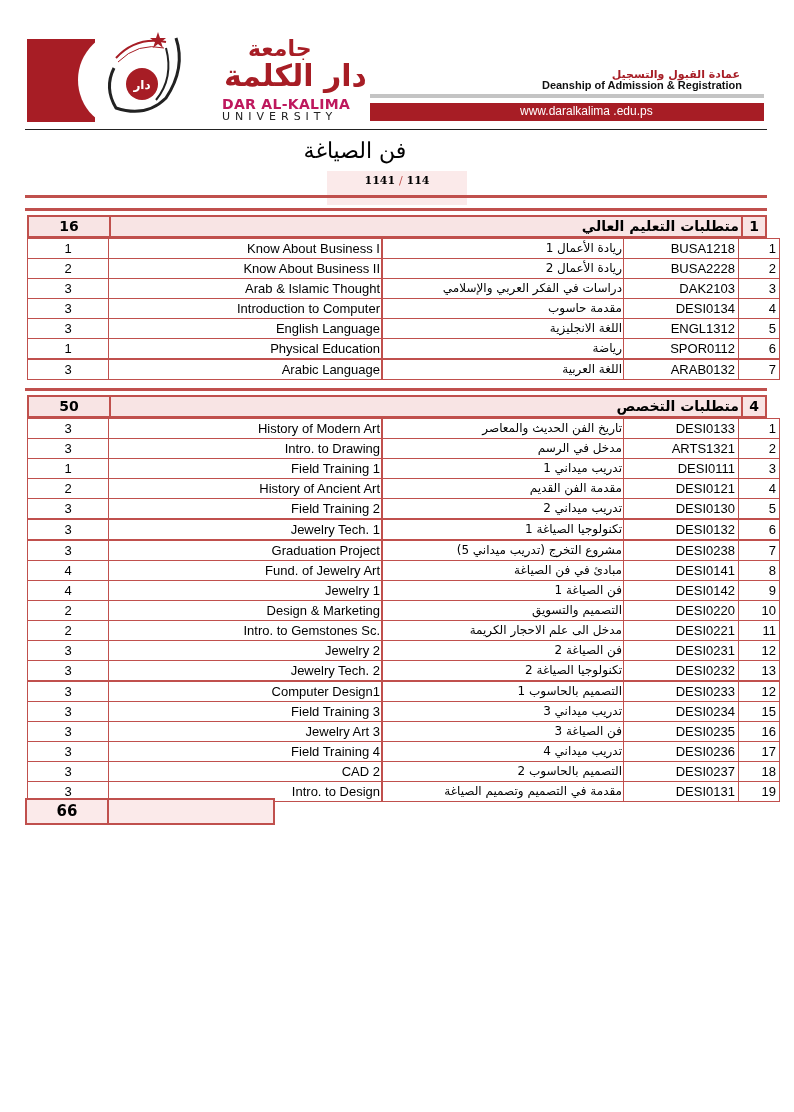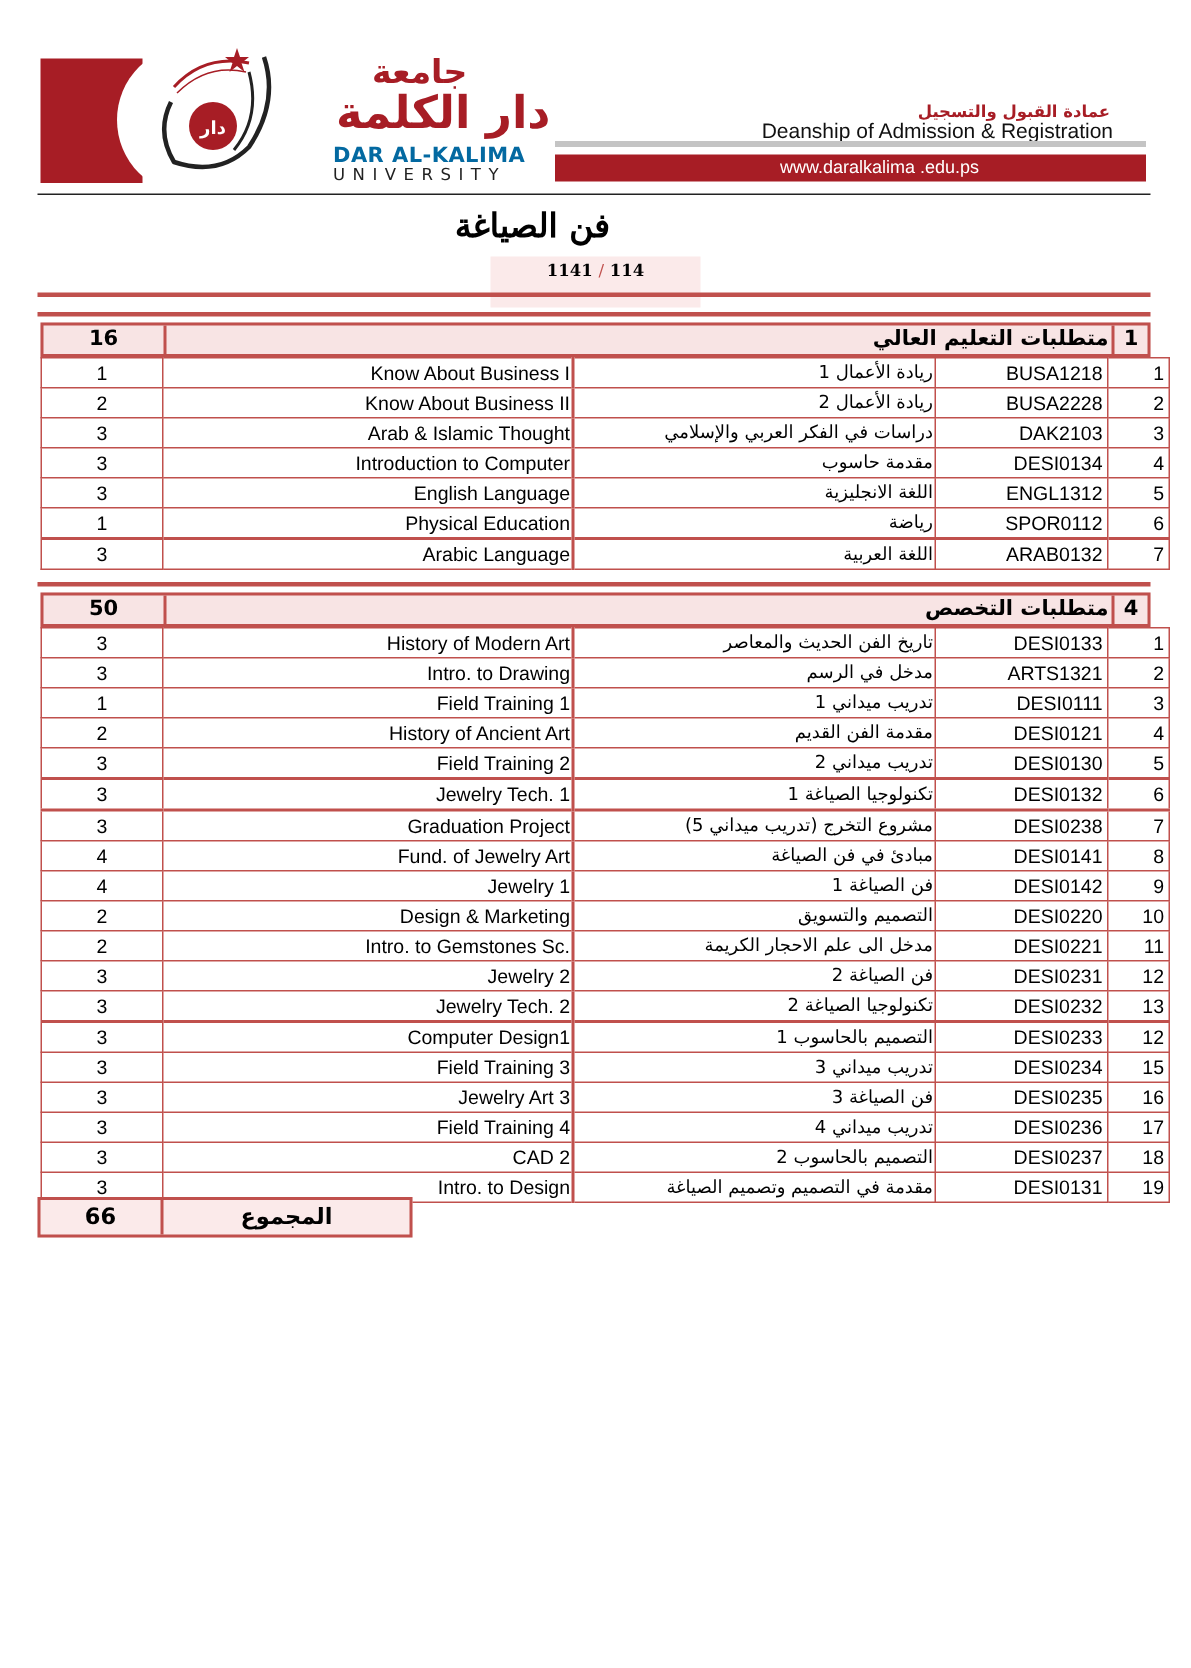--- a/index.html
+++ b/index.html
@@ -4,31 +4,31 @@
 <style>
   html, body { margin:0; padding:0; background:#ffffff; }
   body { width:794px; height:1112px; position:relative; font-family:"DejaVu Sans", sans-serif; color:#000; overflow:hidden; }
 
   
   .hdr-redblock { position:absolute; left:27px; top:39px; width:68px; height:83px; background:#a71d25; }
   .hdr-redcurve { position:absolute; left:78px; top:30px; width:100px; height:100px; border-radius:50%; background:#fff; }
   .logo { position:absolute; left:96px; top:28px; width:96px; height:96px; }
   .uni-ar1 { position:absolute; left:248px; top:36px; font-size:22px; font-weight:bold; color:#a71d25; font-family:"DejaVu Sans", sans-serif; }
   .uni-ar2 { position:absolute; left:224px; top:58px; font-size:30px; font-weight:bold; color:#a71d25; font-family:"DejaVu Sans", sans-serif; }
-  .uni-en1 { position:absolute; left:222px; top:96px; font-size:14px; font-weight:bold; color:#0369a1; font-family:"DejaVu Sans", sans-serif; letter-spacing:0.3px; }
+  .uni-en1 { position:absolute; left:222px; top:96px; font-size:14px; font-weight:bold; color:#be185d; font-family:"DejaVu Sans", sans-serif; letter-spacing:0.3px; }
   .uni-en2 { position:absolute; left:222px; top:110px; font-size:11px; color:#222; font-family:"DejaVu Sans", sans-serif; letter-spacing:5px; }
   .dean-ar { position:absolute; right:54px; top:68px; font-size:11px; color:#a71d25; font-weight:bold; }
-  .dean-en { position:absolute; right:52px; top:79px; font-size:14px; color:#111; font-weight:normal; font-family:"Liberation Sans", sans-serif;padding-left:24px; }
+  .dean-en { position:absolute; right:52px; top:79px; font-size:11px; color:#111; font-weight:bold; font-family:"Liberation Sans", sans-serif;padding-left:24px; }
   .hdr-gray { position:absolute; left:370px; top:94px; width:394px; height:4px; background:#c4c4c4; }
   .hdr-band { position:absolute; left:370px; top:103px; width:394px; height:18px; background:#a71d25; }
   .hdr-url { position:absolute; left:520px; top:104px; font-size:12px; color:#fff; font-family:"Liberation Sans", sans-serif; }
   .hdr-line { position:absolute; left:25px; top:129px; width:742px; height:1px; background:#222; }
 
   
-  .title { position:absolute; left:0; width:710px; top:138px; text-align:center; font-size:22px; font-weight:bold; font-family:"DejaVu Serif", serif; }
+  .title { position:absolute; left:0; width:710px; top:138px; text-align:center; font-size:22px; font-weight:normal; font-family:"DejaVu Serif", serif; }
   .code-box { position:absolute; left:327px; top:171px; width:140px; height:34px; background:#fbeaea; text-align:center; font-size:11px; font-weight:bold; line-height:19px; font-family:"DejaVu Serif", serif; }
   .code-box .sep { color:#c0504d; font-weight:normal; }
   .rule { position:absolute; left:25px; width:742px; height:3px; background:#c0504d; }
 
   
   .sect-head { position:absolute; left:27px; width:740px; height:23px; border:2px solid #c0504d; box-sizing:border-box; background:#f8e4e4; }
   .sect-total { position:absolute; left:0; top:0; width:80px; height:19px; border-right:2px solid #c0504d; text-align:center; font-weight:bold; font-size:14px; line-height:19px; }
   .sect-title { position:absolute; right:26px; top:0; font-weight:bold; font-size:14px; line-height:19px;text-align:right; }
   .sect-num { position:absolute; right:0; top:0; width:22px; height:19px; border-left:2px solid #c0504d; text-align:center; font-weight:bold; font-size:14px; line-height:19px; }
 
@@ -277,14 +277,13 @@
         <td class="en">Intro. to Design</td>
         <td class="ar">مقدمة في التصميم وتصميم الصياغة</td>
         <td class="cd">DESI0131</td>
         <td class="no">19</td>
       </tr>
     </tbody>
 </table>
 
 <div class="total-box">
   <div class="total-num">66</div>
-  <div class="total-lbl">المجموع</div>
 </div>
 
 </body></html>

